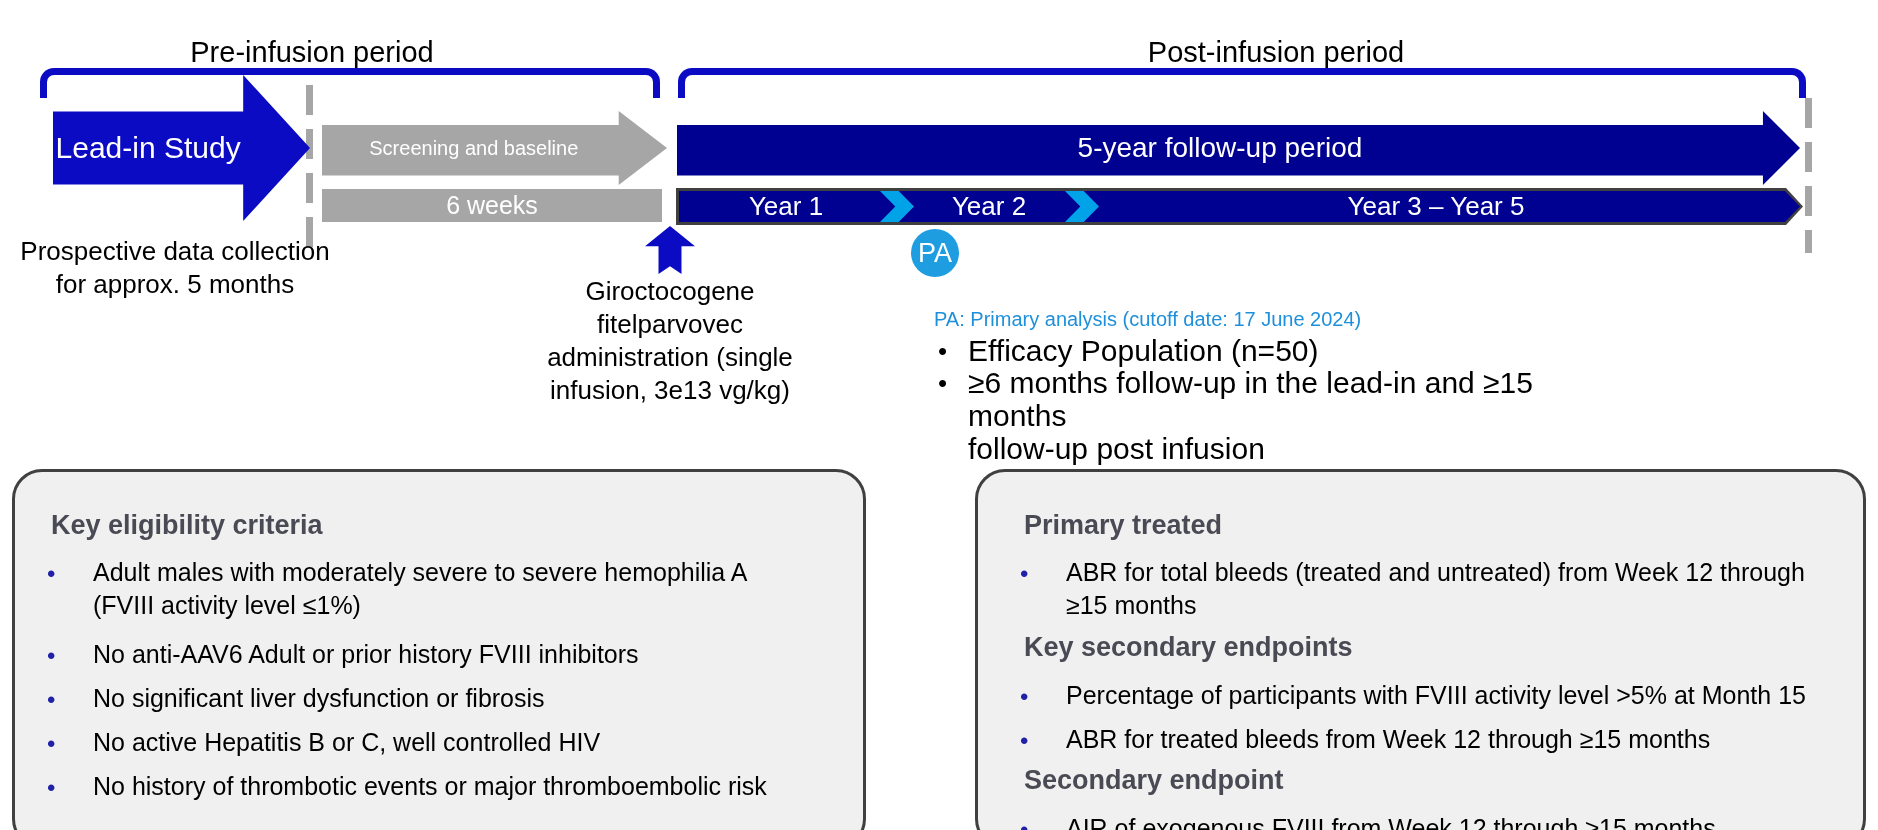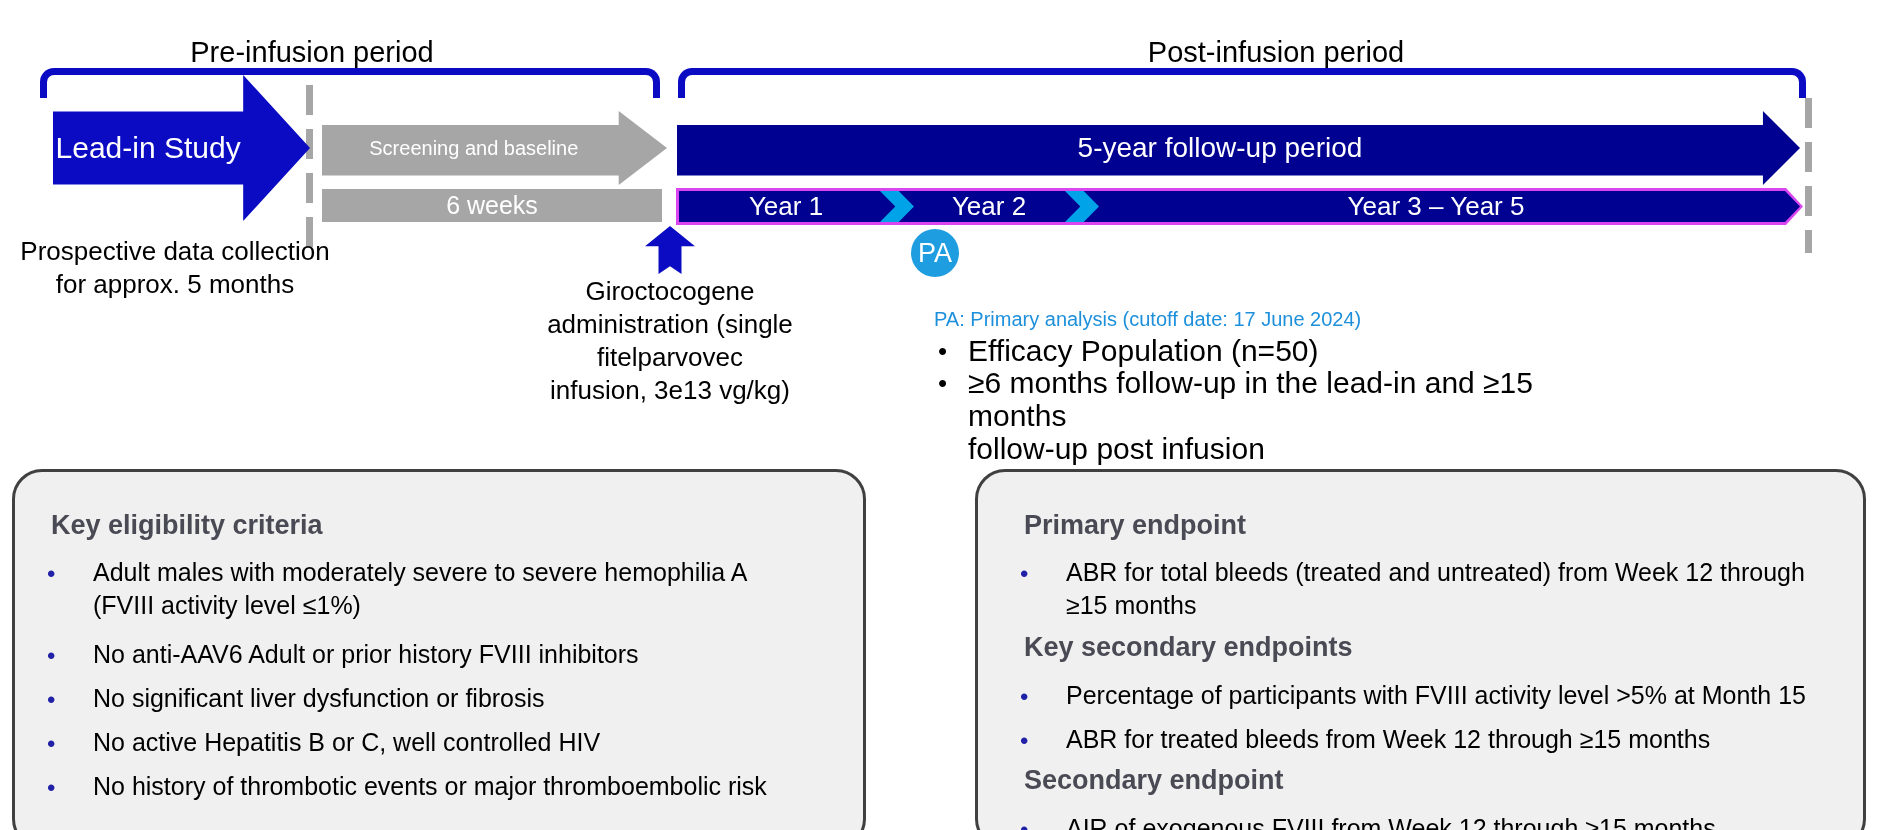--- a/index.html
+++ b/index.html
@@ -61,21 +61,21 @@
   }
   .fiveyear-label {
     position:absolute; left:0; top:0; width:96.7%; height:100%;
     display:flex; align-items:center; justify-content:center;
     color:#fff; font-size:28px;
   }
 
   
   .year-row-outer {
     position:absolute; left:676px; top:160px; width:1127px; height:37px;
-    background:#d946ef;
+    background:#404040;
     clip-path: polygon(0 0, calc(100% - 17px) 0, 100% 50%, calc(100% - 17px) 100%, 0 100%);
   }
   .year-row-inner {
     position:absolute; left:3px; top:3px; width:1121px; height:31px;
     background:#000091;
     clip-path: polygon(0 0, calc(100% - 15px) 0, 100% 50%, calc(100% - 15px) 100%, 0 100%);
   }
   .year-chevron {
     position:absolute; top:3px; width:34px; height:31px; background:#00a2e8;
     clip-path: polygon(0 0, 55% 0, 100% 50%, 55% 100%, 0 100%, 45% 50%);
@@ -151,22 +151,22 @@
   </div>
 
   <div class="note-block center" style="left:10px; top:207px; width:330px;">
     <div>Prospective data collection</div>
     <div>for approx. 5 months</div>
   </div>
 
   <div class="admin-arrow"></div>
   <div class="note-block center" style="left:520px; top:247px; width:300px;">
     <div>Giroctocogene</div>
+    <div>fitelparvovec</div>
     <div>administration (single</div>
-    <div>fitelparvovec</div>
     <div>infusion, 3e13 vg/kg)</div>
   </div>
 
   <div class="pa-circle">PA</div>
   <div class="pa-caption">PA: Primary analysis (cutoff date: 17 June 2024)</div>
 
   <div class="top-bullet-dot" style="left:938px; top:308px;">•</div>
   <div class="top-bullet-text" style="left:968px; top:306px; width:640px;">Efficacy Population (n=50)</div>
 
   <div class="top-bullet-dot" style="left:938px; top:340px;">•</div>
@@ -191,21 +191,21 @@
     <div class="box-bullet-text" style="left:78px; top:210px; width:740px;">No significant liver dysfunction or fibrosis</div>
 
     <div class="box-bullet-dot" style="left:32px; top:258px;">•</div>
     <div class="box-bullet-text" style="left:78px; top:254px; width:740px;">No active Hepatitis B or C, well controlled HIV</div>
 
     <div class="box-bullet-dot" style="left:32px; top:302px;">•</div>
     <div class="box-bullet-text" style="left:78px; top:298px; width:740px;">No history of thrombotic events or major thromboembolic risk</div>
   </div>
 
   <div class="info-box" style="left:975px; width:891px;">
-    <div class="box-title" style="left:46px; top:38px;">Primary endpoint</div>
+    <div class="box-title" style="left:46px; top:38px;">Primary treated</div>
 
     <div class="box-bullet-dot" style="left:42px; top:88px;">•</div>
     <div class="box-bullet-text" style="left:88px; top:84px; width:780px;">
       <div>ABR for total bleeds (treated and untreated) from Week 12 through</div>
       <div>≥15 months</div>
     </div>
 
     <div class="box-title" style="left:46px; top:160px;">Key secondary endpoints</div>
 
     <div class="box-bullet-dot" style="left:42px; top:211px;">•</div>

